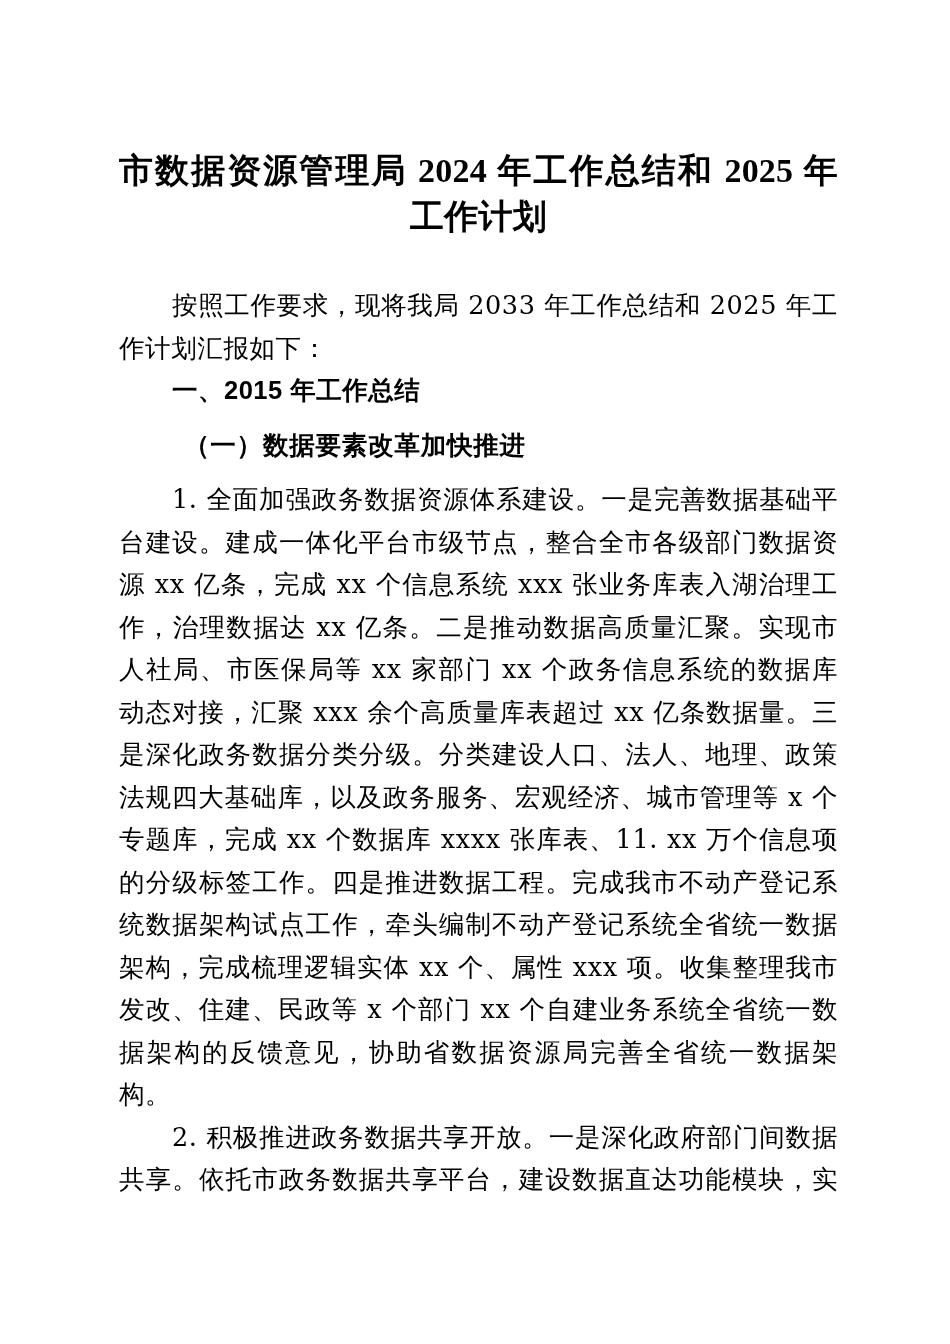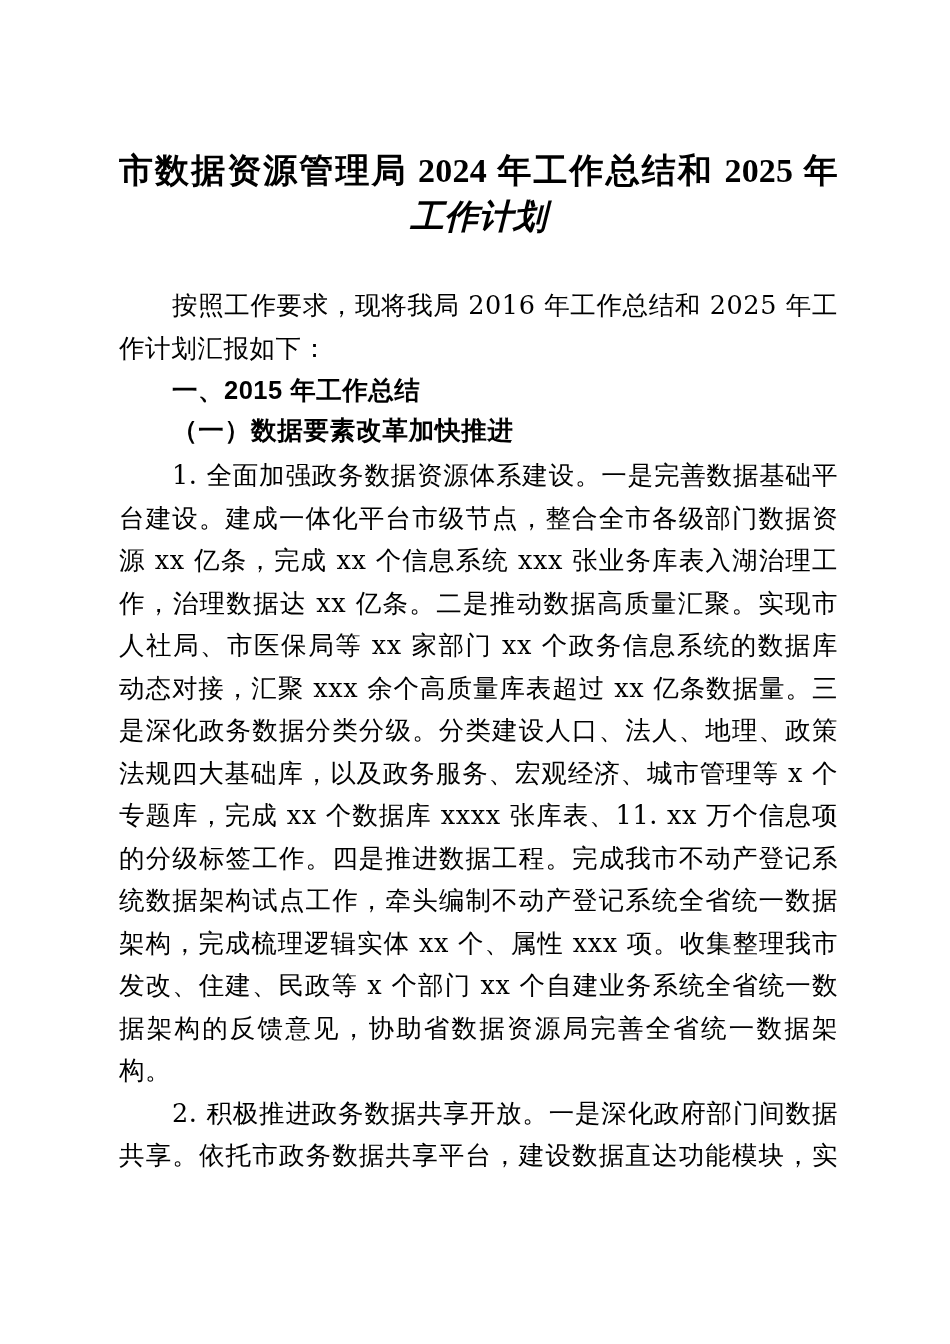--- a/index.html
+++ b/index.html
@@ -47,21 +47,20 @@
     word-break: break-all;
   }
   .doc-title .tline {
     display: block;
   }
   .doc-title .tline.l1 {
     text-align: justify;
     text-align-last: justify;
   }
   .doc-title .tline.l2 {
-    font-style: italic;
   }
 
   
   .para {
     font-family: "DejaVu Serif", "Liberation Serif", serif;
     font-size: 25.5px;
     line-height: 42.5px;
     text-align: justify;
     text-justify: inter-character;
     text-align-last: left;
@@ -80,25 +79,25 @@
     font-family: "Liberation Sans", "DejaVu Sans", sans-serif;
     font-weight: bold;
     font-size: 25.5px;
     line-height: 42.5px;
     margin: 0;
     text-indent: 53px;
     letter-spacing: 0.5px;
     word-break: break-all;
   }
   .h-level2 {
-    font-family: Liberation Mono, monospace;
+    font-family: Liberation Sans, sans-serif;
     font-weight: bold;
     font-size: 25.5px;
     line-height: 42.5px;
-    margin: 0;
+    margin: 12px;
     text-indent: 53px;
     letter-spacing: 0.8px;
     word-break: break-all;
   }
 
   
   .para.tail {
     text-align: justify;
     text-align-last: justify;
   }
@@ -109,21 +108,21 @@
 <div class="page">
   <div class="content">
 
     <h1 class="doc-title">
       <span class="tline l1">市数据资源管理局 2024 年工作总结和 2025 年</span>
       <span class="tline l2">工作计划</span>
     </h1>
 
     <div class="gap-after-title"></div>
 
-    <p class="para indent">按照工作要求，现将我局 2016 年工作总结和 2025 年工作计划汇报如下：</p>
+    <p class="para indent">按照工作要求，现将我局 2033 年工作总结和 2025 年工作计划汇报如下：</p>
 
     <p class="h-level1">一、2015 年工作总结</p>
 
     <p class="h-level2">（一）数据要素改革加快推进</p>
 
     <p class="para indent">1. 全面加强政务数据资源体系建设。一是完善数据基础平台建设。建成一体化平台市级节点，整合全市各级部门数据资源 xx 亿条，完成 xx 个信息系统 xxx 张业务库表入湖治理工作，治理数据达 xx 亿条。二是推动数据高质量汇聚。实现市人社局、市医保局等 xx 家部门 xx 个政务信息系统的数据库动态对接，汇聚 xxx 余个高质量库表超过 xx 亿条数据量。三是深化政务数据分类分级。分类建设人口、法人、地理、政策法规四大基础库，以及政务服务、宏观经济、城市管理等 x 个专题库，完成 xx 个数据库 xxxx 张库表、11. xx 万个信息项的分级标签工作。四是推进数据工程。完成我市不动产登记系统数据架构试点工作，牵头编制不动产登记系统全省统一数据架构，完成梳理逻辑实体 xx 个、属性 xxx 项。收集整理我市发改、住建、民政等 x 个部门 xx 个自建业务系统全省统一数据架构的反馈意见，协助省数据资源局完善全省统一数据架构。</p>
 
     <p class="para indent tail">2. 积极推进政务数据共享开放。一是深化政府部门间数据共享。依托市政务数据共享平台，建设数据直达功能模块，实</p>
 
   </div>

